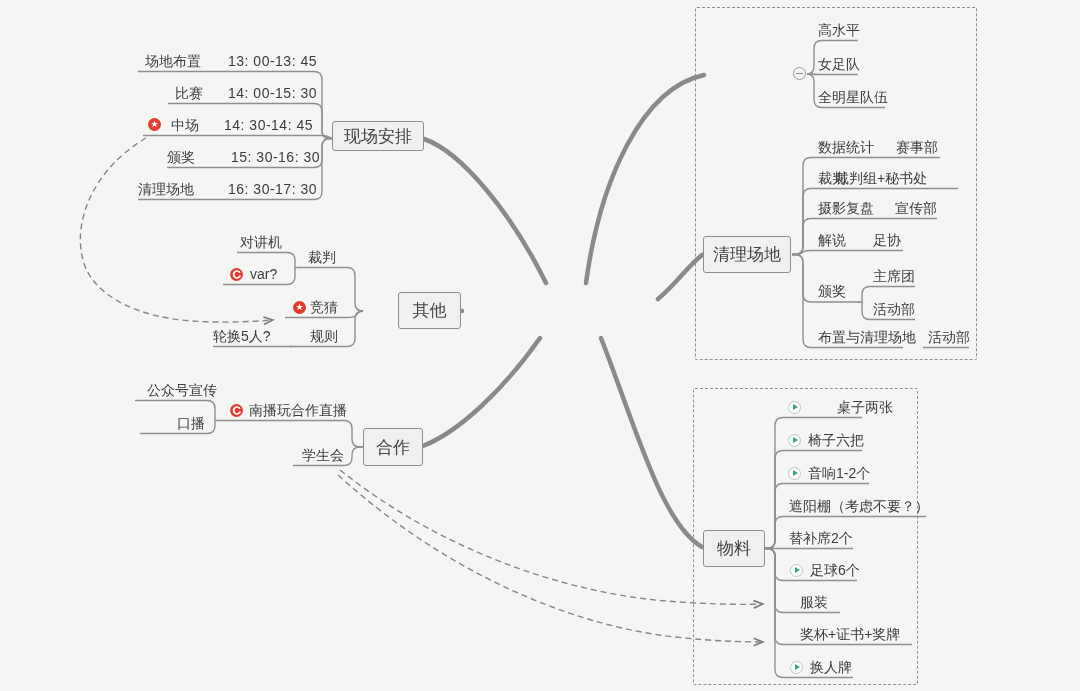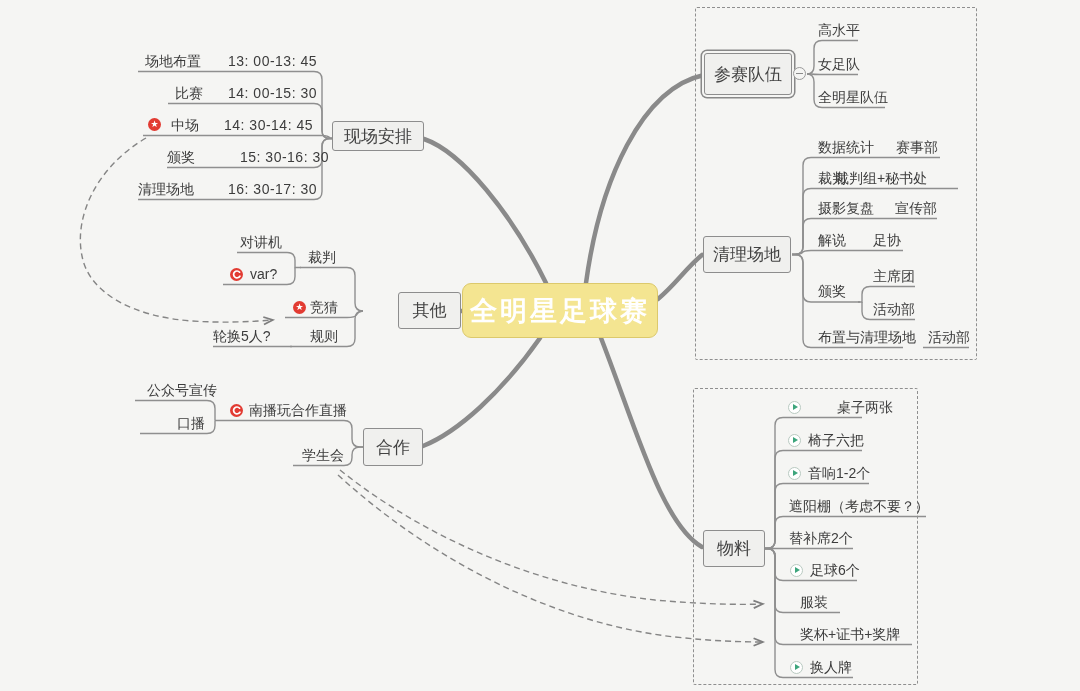--- a/index.html
+++ b/index.html
@@ -98,44 +98,42 @@
       <path d="M 853,677.5 H 783 Q 775,677.5 775,669.5 V 556.5 Q 775,548.5 767,548.5 H 765"></path>
     </g>
 
     <g stroke="#858585" stroke-width="1.4" fill="none" stroke-dasharray="6 4">
       <path d="M 146,138 C 95,168 74,218 82,256 C 89,294 135,317 192,321 C 222,323 250,322 272,320" marker-end="url(#arrow)"></path>
       <path d="M 340,470 C 430,542 545,588 655,600 C 700,604 738,605 762,604" marker-end="url(#arrow)"></path>
       <path d="M 338,475 C 440,568 565,625 675,637 C 712,641 742,642 762,642" marker-end="url(#arrow)"></path>
     </g>
   </svg>
 
-  <div class="center-node">全明星足球赛</div>
 
   <div class="bnode" style="left:332px; top:121px; width:92px; height:30px;">现场安排</div>
   <div class="bnode" style="left:362px; top:292px; width:63px; height:37px;margin-left:36px;">其他</div>
   <div class="bnode" style="left:363px; top:428px; width:60px; height:38px;">合作</div>
-  <div class="bnode selected" style="left:704px; top:53px; width:88px; height:42px;">参赛队伍</div>
   <div class="bnode" style="left:703px; top:236px; width:88px; height:37px;">清理场地</div>
   <div class="bnode" style="left:703px; top:530px; width:62px; height:37px;">物料</div>
 
   <div class="collapse">
       <span class="minus"></span>
     </div>
 
   <div class="leaf" style="left:145px; top:53.5px;">场地布置</div>
   <div class="leaf time" style="left:228px; top:53.5px;">13: 00-13: 45</div>
   <div class="leaf" style="left:175px; top:85.5px;">比赛</div>
   <div class="leaf time" style="left:228px; top:85.5px;">14: 00-15: 30</div>
   <span class="badge" style="left:148px; top:118px;">
       <span class="star">★</span>
     </span>
   <div class="leaf" style="left:171px; top:117.5px;">中场</div>
   <div class="leaf time" style="left:224px; top:117.5px;">14: 30-14: 45</div>
   <div class="leaf" style="left:167px; top:149.5px;">颁奖</div>
-  <div class="leaf time" style="left:240px; top:149.5px;">15: 30-16: 30</div>
+  <div class="leaf time" style="left:231px; top:149.5px;">15: 30-16: 30</div>
   <div class="leaf" style="left:138px; top:181.5px;">清理场地</div>
   <div class="leaf time" style="left:228px; top:181.5px;">16: 30-17: 30</div>
 
   <div class="leaf" style="left:240px; top:234.5px;">对讲机</div>
   <div class="leaf" style="left:308px; top:249.5px;">裁判</div>
   <span class="badge" style="left:230px; top:267.5px;">
     <svg width="9" height="9" viewBox="0 0 9 9">
         <path d="M 7.6,2.2 A 3.4,3.4 0 1 0 7.9,6.2" fill="none" stroke="#ffffff" stroke-width="1.7" stroke-linecap="round"></path>
       </svg>
   </span>

